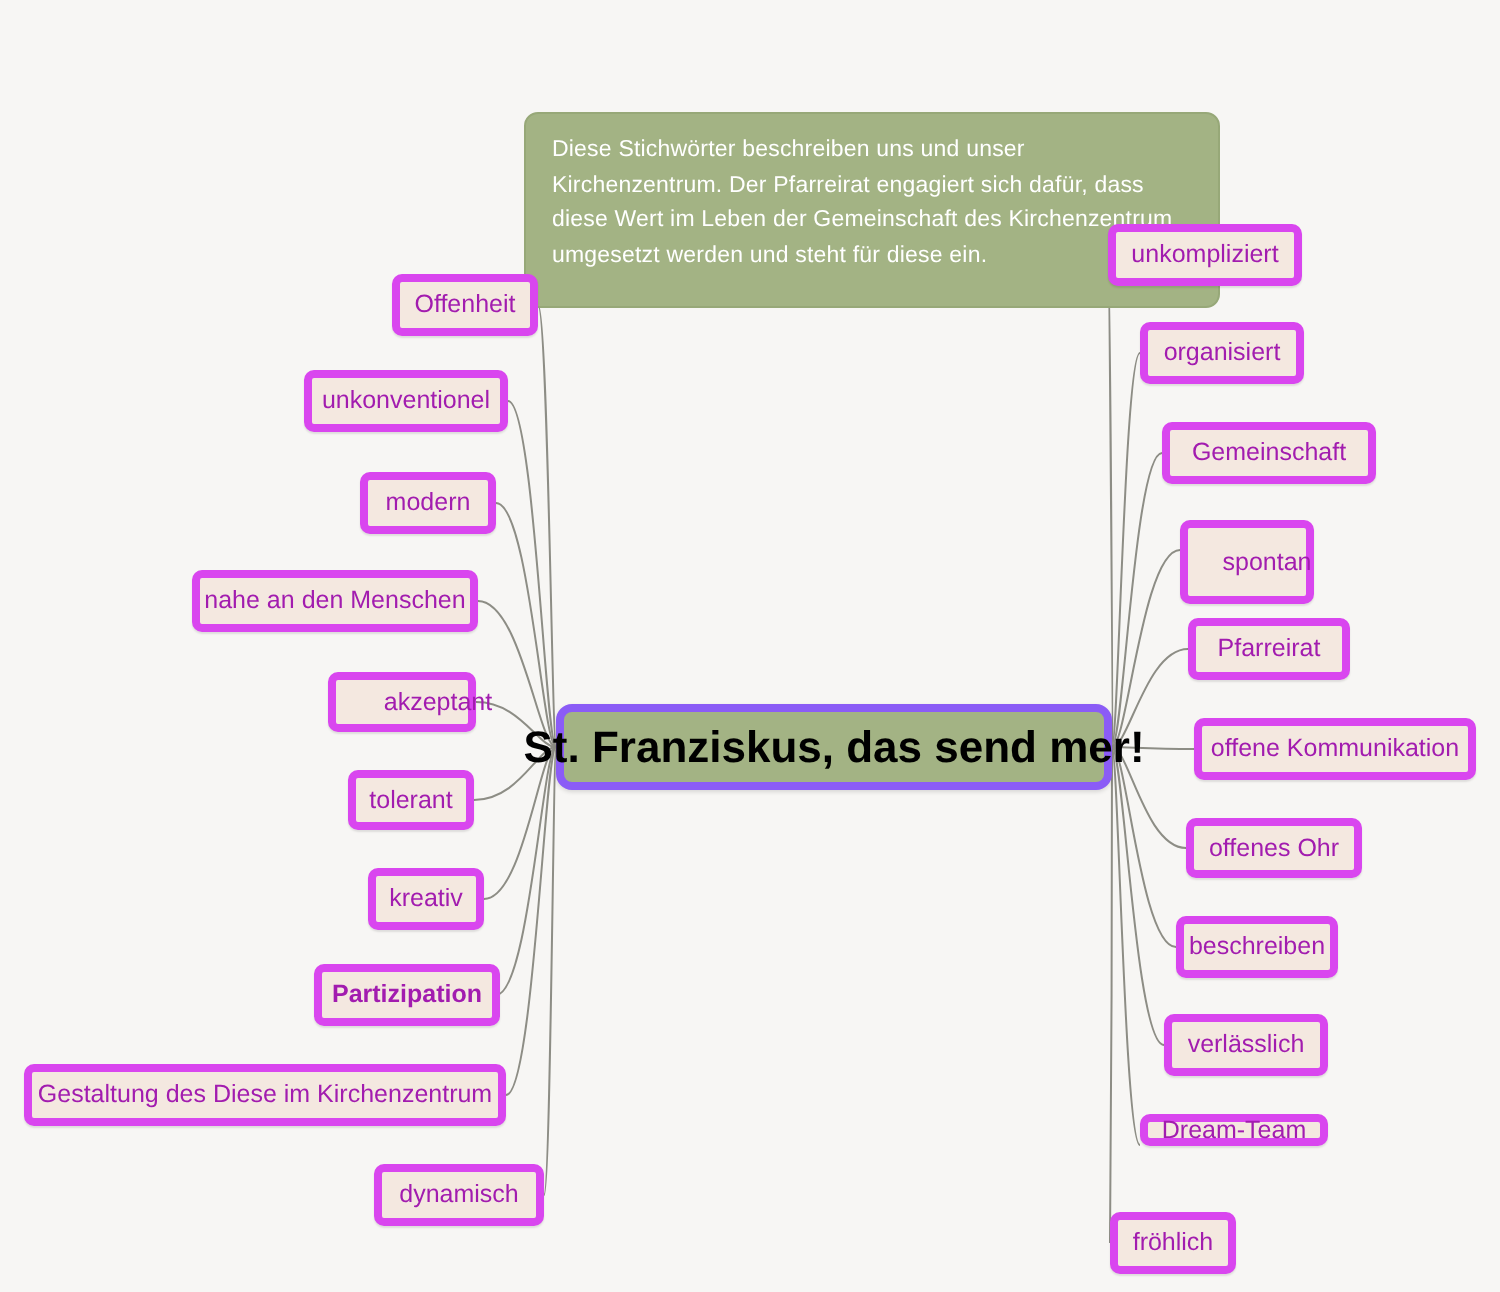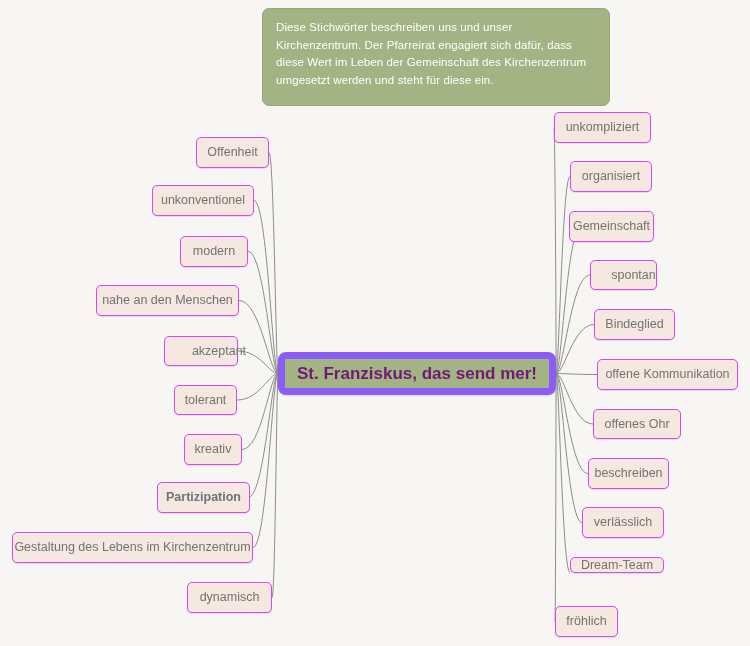--- a/index.html
+++ b/index.html
@@ -27,44 +27,45 @@
     position: absolute;
     box-sizing: border-box;
     background: #a3b384;
     border: 1px solid #97a878;
     border-radius: 7px;
     color: #ffffff;
     font-size: 11.5px;
     line-height: 17.5px;
     padding: 10px 12px 10px 13px;
     letter-spacing: 0.1px;
+    margin-top: 48px;
   }
   .node {
     position: absolute;
     box-sizing: border-box;
     background: #f4e8e0;
-    border: 1px solid #d946ef;
+    border: 4px solid #d946ef;
     border-radius: 5px;
-    color: #737373;
+    color: #a21caf;
     font-size: 12.5px;
     line-height: 1;
     display: flex;
     align-items: center;
     justify-content: center;
     white-space: nowrap;
     box-shadow: 0 1px 1px rgba(0,0,0,0.10);
   }
   .center-node {
     position: absolute;
     box-sizing: border-box;
     background: #a3b384;
-    border: 7px solid #8b5cf6;
+    border: 4px solid #8b5cf6;
     border-radius: 8px;
-    color: #701a75;
-    font-size: 17px;
+    color: #000000;
+    font-size: 22px;
     font-weight: bold;
     display: flex;
     align-items: center;
     justify-content: center;
     white-space: nowrap;
     box-shadow: 0 1px 2px rgba(0,0,0,0.13);
   }
 </style>
 </head>
 <body>
@@ -101,29 +102,29 @@
 
   <div id="left-nodes">
       <div class="node" style="left: 196px; top: 137px; width: 73px; height: 31px;">Offenheit</div>
       <div class="node" style="left: 152px; top: 185px; width: 102px; height: 31px;">unkonventionel</div>
       <div class="node" style="left: 180px; top: 236px; width: 68px; height: 31px;">modern</div>
       <div class="node" style="left: 96px; top: 285px; width: 143px; height: 31px;">nahe an den Menschen</div>
       <div class="node" style="left: 164px; top: 336px; width: 74px; height: 30px; padding-left: 36px;">akzeptant</div>
       <div class="node" style="left: 174px; top: 385px; width: 63px; height: 30px;">tolerant</div>
       <div class="node" style="left: 184px; top: 434px; width: 58px; height: 31px;">kreativ</div>
       <div class="node" style="left: 157px; top: 482px; width: 93px; height: 31px; font-weight: bold;">Partizipation</div>
-      <div class="node" style="left: 12px; top: 532px; width: 241px; height: 31px;">Gestaltung des Lebens im Kirchenzentrum</div>
+      <div class="node" style="left: 12px; top: 532px; width: 241px; height: 31px;">Gestaltung des Diese im Kirchenzentrum</div>
       <div class="node" style="left: 187px; top: 582px; width: 85px; height: 31px;">dynamisch</div>
     </div>
   <div id="right-nodes">
       <div class="node" style="left: 554px; top: 112px; width: 97px; height: 31px;">unkompliziert</div>
       <div class="node" style="left: 570px; top: 161px; width: 82px; height: 31px;">organisiert</div>
-      <div class="node" style="left: 569px; top: 211px; width: 85px; height: 31px;">Gemeinschaft</div>
-      <div class="node" style="left: 590px; top: 260px; width: 67px; height: 30px; padding-left: 20px;">spontan</div>
-      <div class="node" style="left: 594px; top: 309px; width: 81px; height: 31px;">Bindeglied</div>
+      <div class="node" style="left: 581px; top: 211px; width: 107px; height: 31px;">Gemeinschaft</div>
+      <div class="node" style="left: 590px; top: 260px; width: 67px; height: 42px; padding-left: 20px;">spontan</div>
+      <div class="node" style="left: 594px; top: 309px; width: 81px; height: 31px;">Pfarreirat</div>
       <div class="node" style="left: 597px; top: 359px; width: 141px; height: 31px;">offene Kommunikation</div>
       <div class="node" style="left: 593px; top: 409px; width: 88px; height: 30px;">offenes Ohr</div>
       <div class="node" style="left: 588px; top: 458px; width: 81px; height: 31px;">beschreiben</div>
       <div class="node" style="left: 582px; top: 507px; width: 82px; height: 31px;">verlässlich</div>
       <div class="node" style="left: 570px; top: 557px; width: 94px; height: 16px;">Dream-Team</div>
       <div class="node" style="left: 555px; top: 606px; width: 63px; height: 31px; text-align: center;">fröhlich</div>
     </div>
 
 </div>
 

